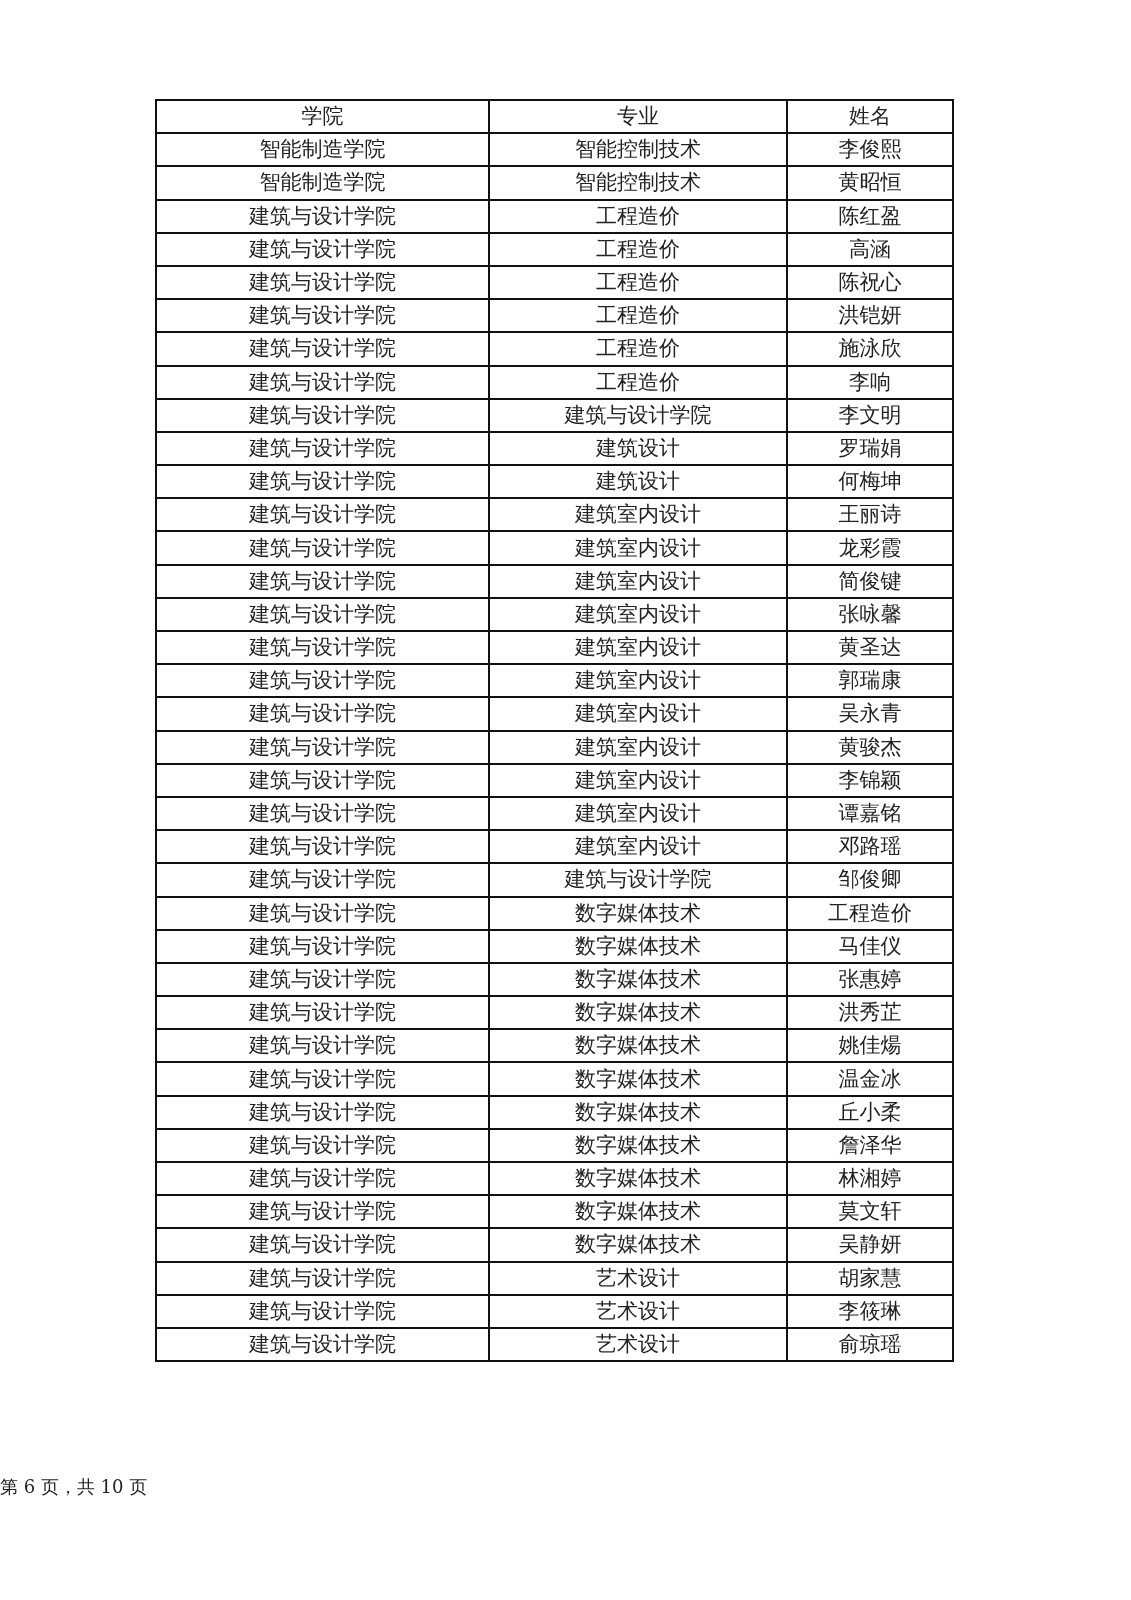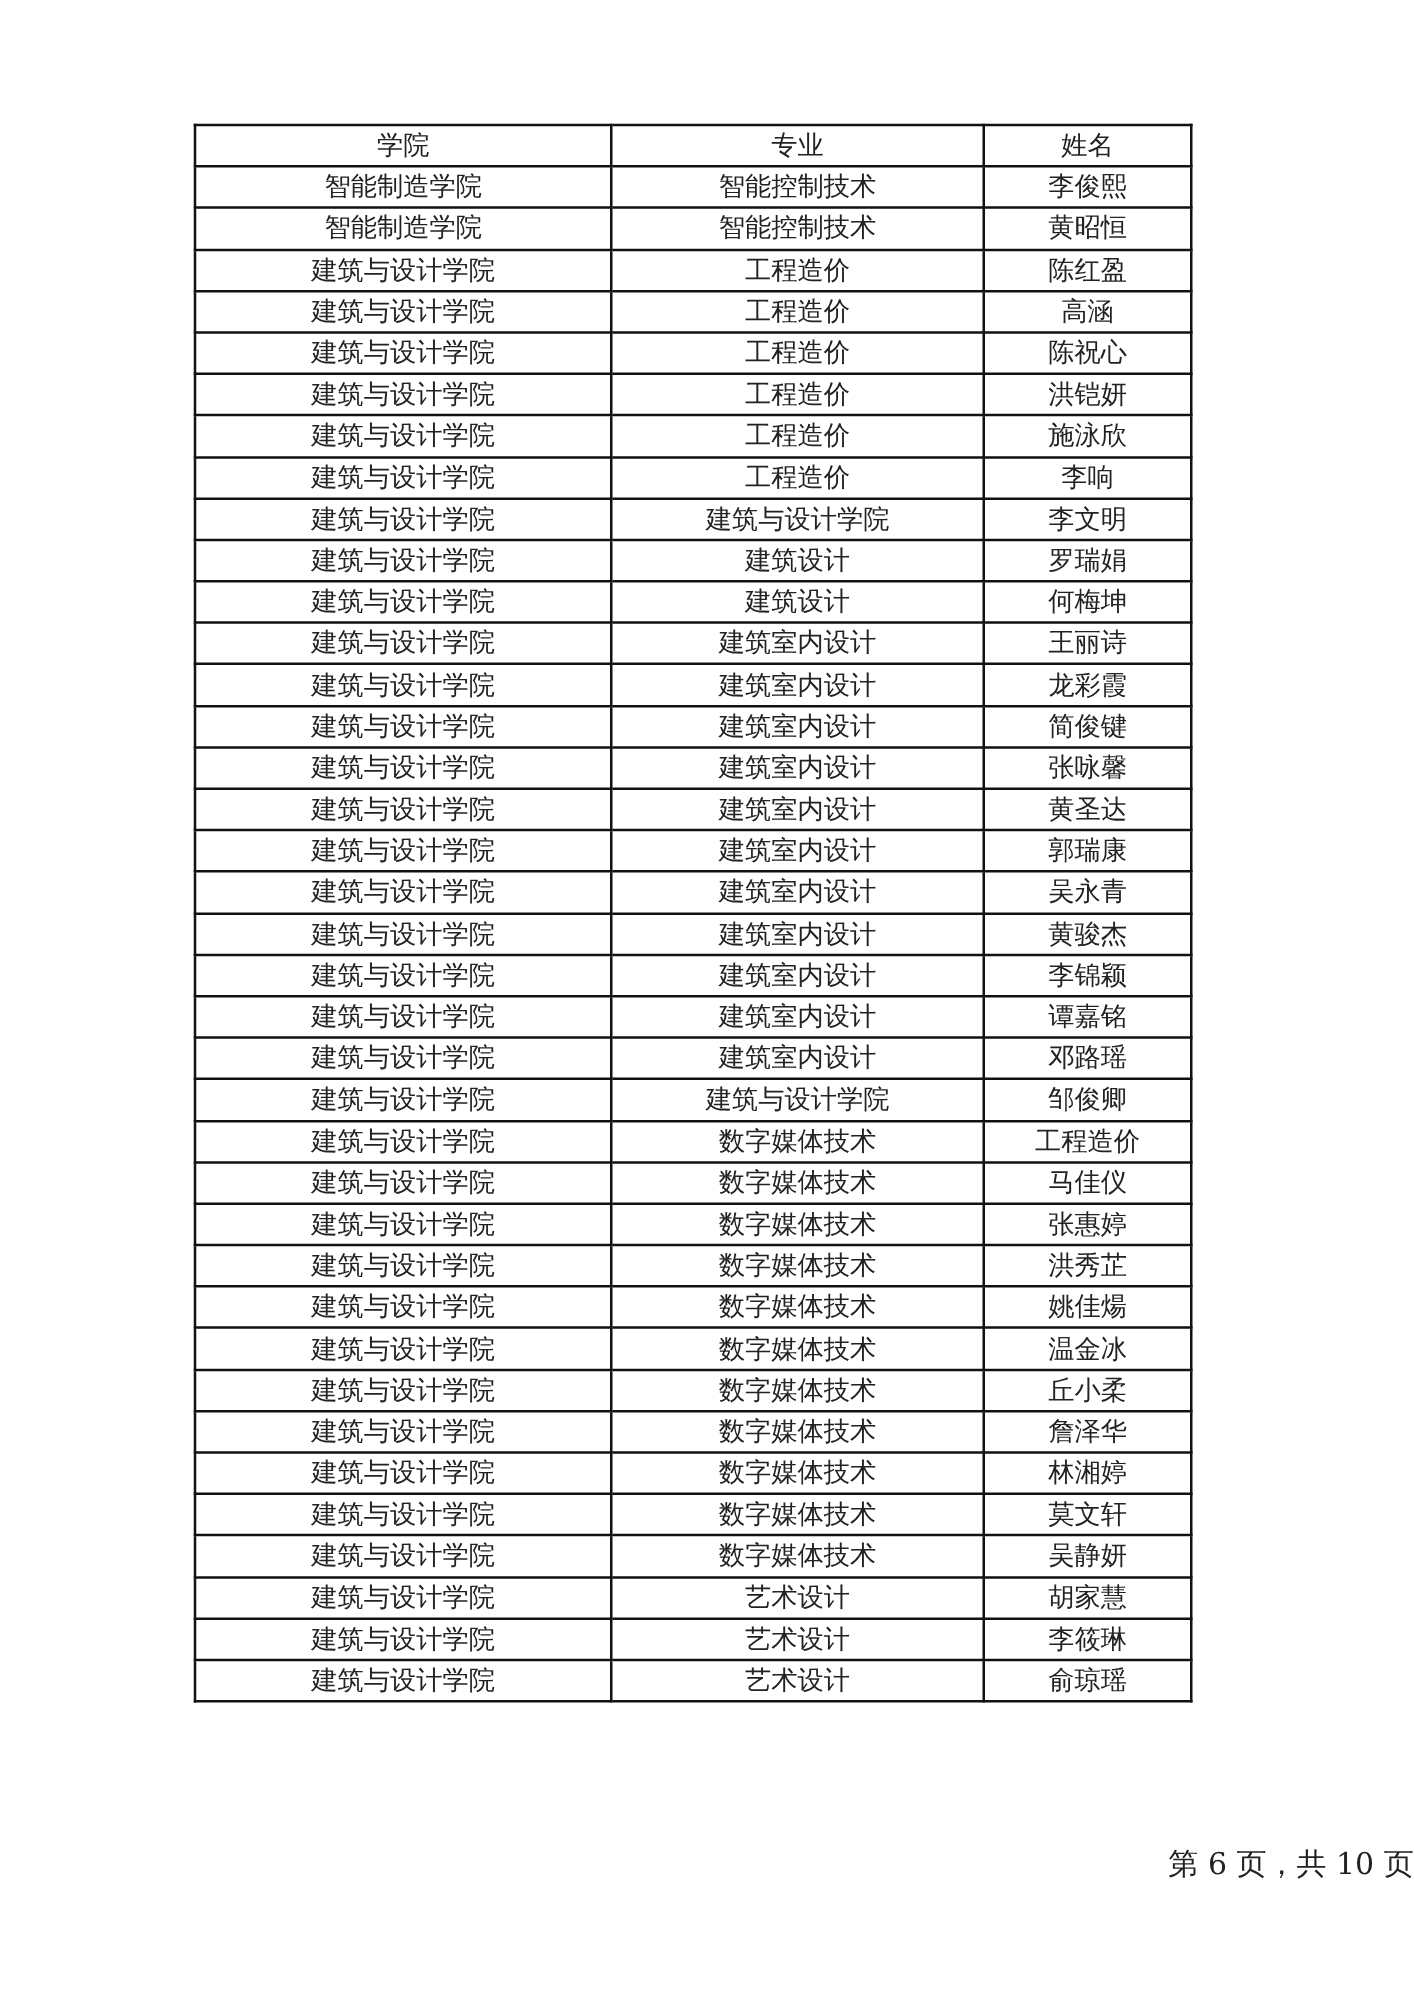--- a/index.html
+++ b/index.html
@@ -10,22 +10,22 @@
                  border-collapse: collapse; table-layout: fixed; }
   table.roster col.c1 { width: 333px; }
   table.roster col.c2 { width: 298px; }
   table.roster col.c3 { width: 166px; }
   table.roster th, table.roster td {
     border: 2px solid #111; height: 31.2px; padding: 0; text-align: center;
     vertical-align: middle; font-size: 21px; font-weight: normal; line-height: 31px;
     white-space: nowrap; overflow: hidden;
     font-family: "DejaVu Sans", "Liberation Sans", sans-serif; color: #222;
   }
-  .footer { position: absolute; top: 1475px; left: 0; width: 1131px; text-align: right;
-            font-size: 24px; color: #222; font-family: "DejaVu Serif", "Liberation Serif", serif; }
+  .footer { position: absolute; top: 1475px; left: 0; width: 1131px; text-align: left;
+            font-size: 18px; color: #222; font-family: "DejaVu Serif", "Liberation Serif", serif; }
 </style>
 </head>
 <body>
 
 <div class="page">
   <table class="roster">
     <colgroup>
         <col class="c1">
         <col class="c2">
         <col class="c3">

